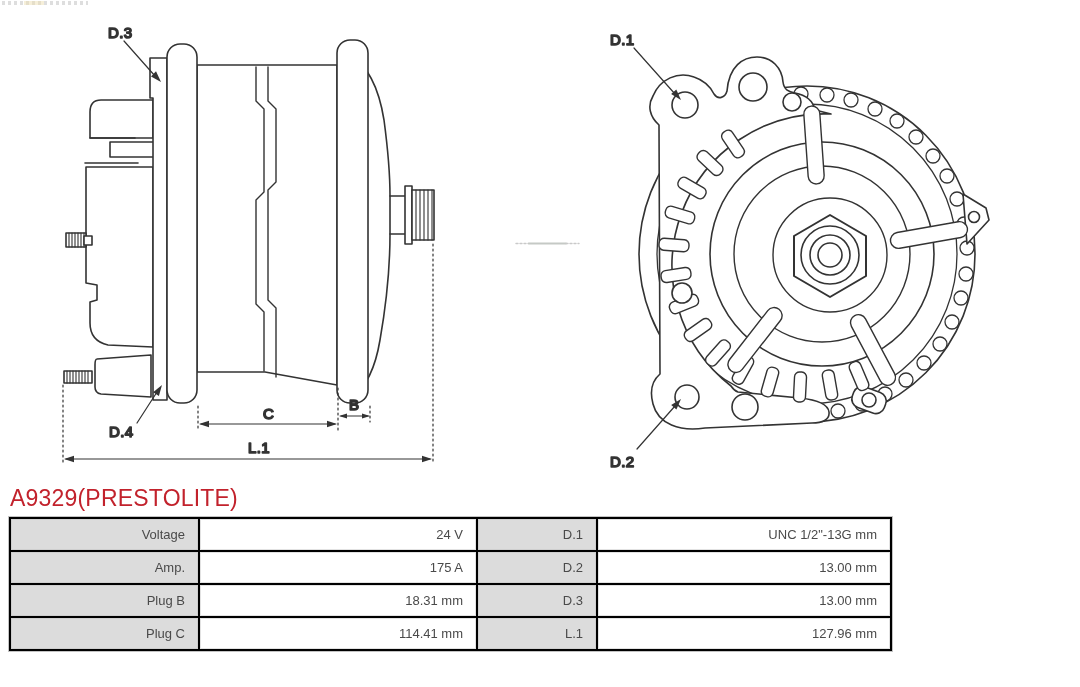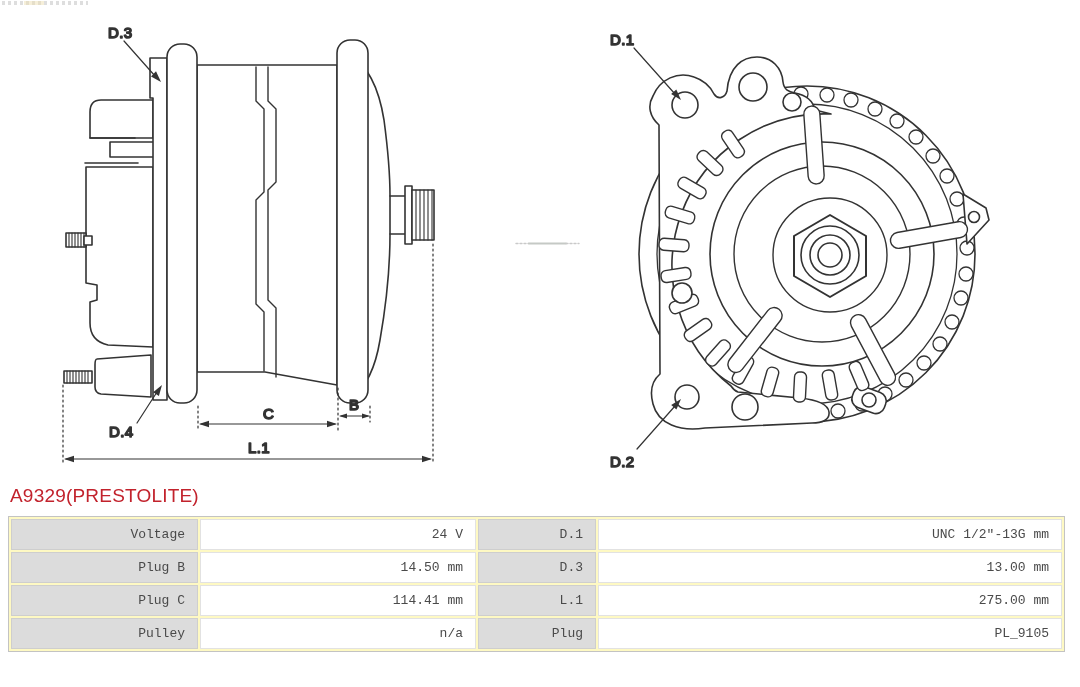--- a/index.html
+++ b/index.html
@@ -15,26 +15,26 @@
   .logo-sliver .tint{
     position:absolute;left:22px;top:0;width:20px;height:4px;background:#ead9a8;opacity:.5;
   }
   svg.diagram{position:absolute;left:0;top:0}
   svg.diagram text{
     font-family:"Liberation Sans",sans-serif;
     fill:#3a3a3a;font-size:15px;letter-spacing:.4px;
   }
   .part-title{
     position:absolute;left:10px;top:485px;
-    font-size:19px;letter-spacing:.2px;color:#c2222c;
+    font-size:23px;letter-spacing:.2px;color:#c2222c;
   }
   table.spec{
-    position:absolute;left:8px;top:516px;width:1057px;
+    position:absolute;left:8px;top:516px;width:885px;
     border-collapse:separate;border-spacing:2px;
-    border:1px solid #c3c3c3;background:#fef9c3;table-layout:fixed;font-family:Liberation Mono, monospace;
+    border:1px solid #c3c3c3;background:#000000;table-layout:fixed;
   }
   table.spec td{
     font-size:13px;color:#4a4a4a;text-align:right;
     padding:7px 12px;white-space:nowrap;overflow:hidden;
   }
   td.lbl{background:#dcdcdc;border:1px solid #cecece}
   td.val{background:#ffffff;border:1px solid #e2e2e2}
 </style>
 </head>
 <body>
@@ -238,31 +238,31 @@
       <col>
   </colgroup>
   <tbody>
     <tr>
       <td class="lbl">Voltage</td>
       <td class="val">24 V</td>
       <td class="lbl">D.1</td>
       <td class="val">UNC 1/2"-13G mm</td>
     </tr>
     <tr>
+      <td class="lbl">Amp.</td>
+      <td class="val">175 A</td>
+      <td class="lbl">D.2</td>
+      <td class="val">13.00 mm</td>
+    </tr>
+    <tr>
       <td class="lbl">Plug B</td>
-      <td class="val">14.50 mm</td>
+      <td class="val">18.31 mm</td>
       <td class="lbl">D.3</td>
       <td class="val">13.00 mm</td>
     </tr>
     <tr>
       <td class="lbl">Plug C</td>
       <td class="val">114.41 mm</td>
       <td class="lbl">L.1</td>
-      <td class="val">275.00 mm</td>
-    </tr>
-    <tr>
-      <td class="lbl">Pulley</td>
-      <td class="val">n/a</td>
-      <td class="lbl">Plug</td>
-      <td class="val">PL_9105</td>
+      <td class="val">127.96 mm</td>
     </tr>
   </tbody>
 </table>
 
 </body></html>

